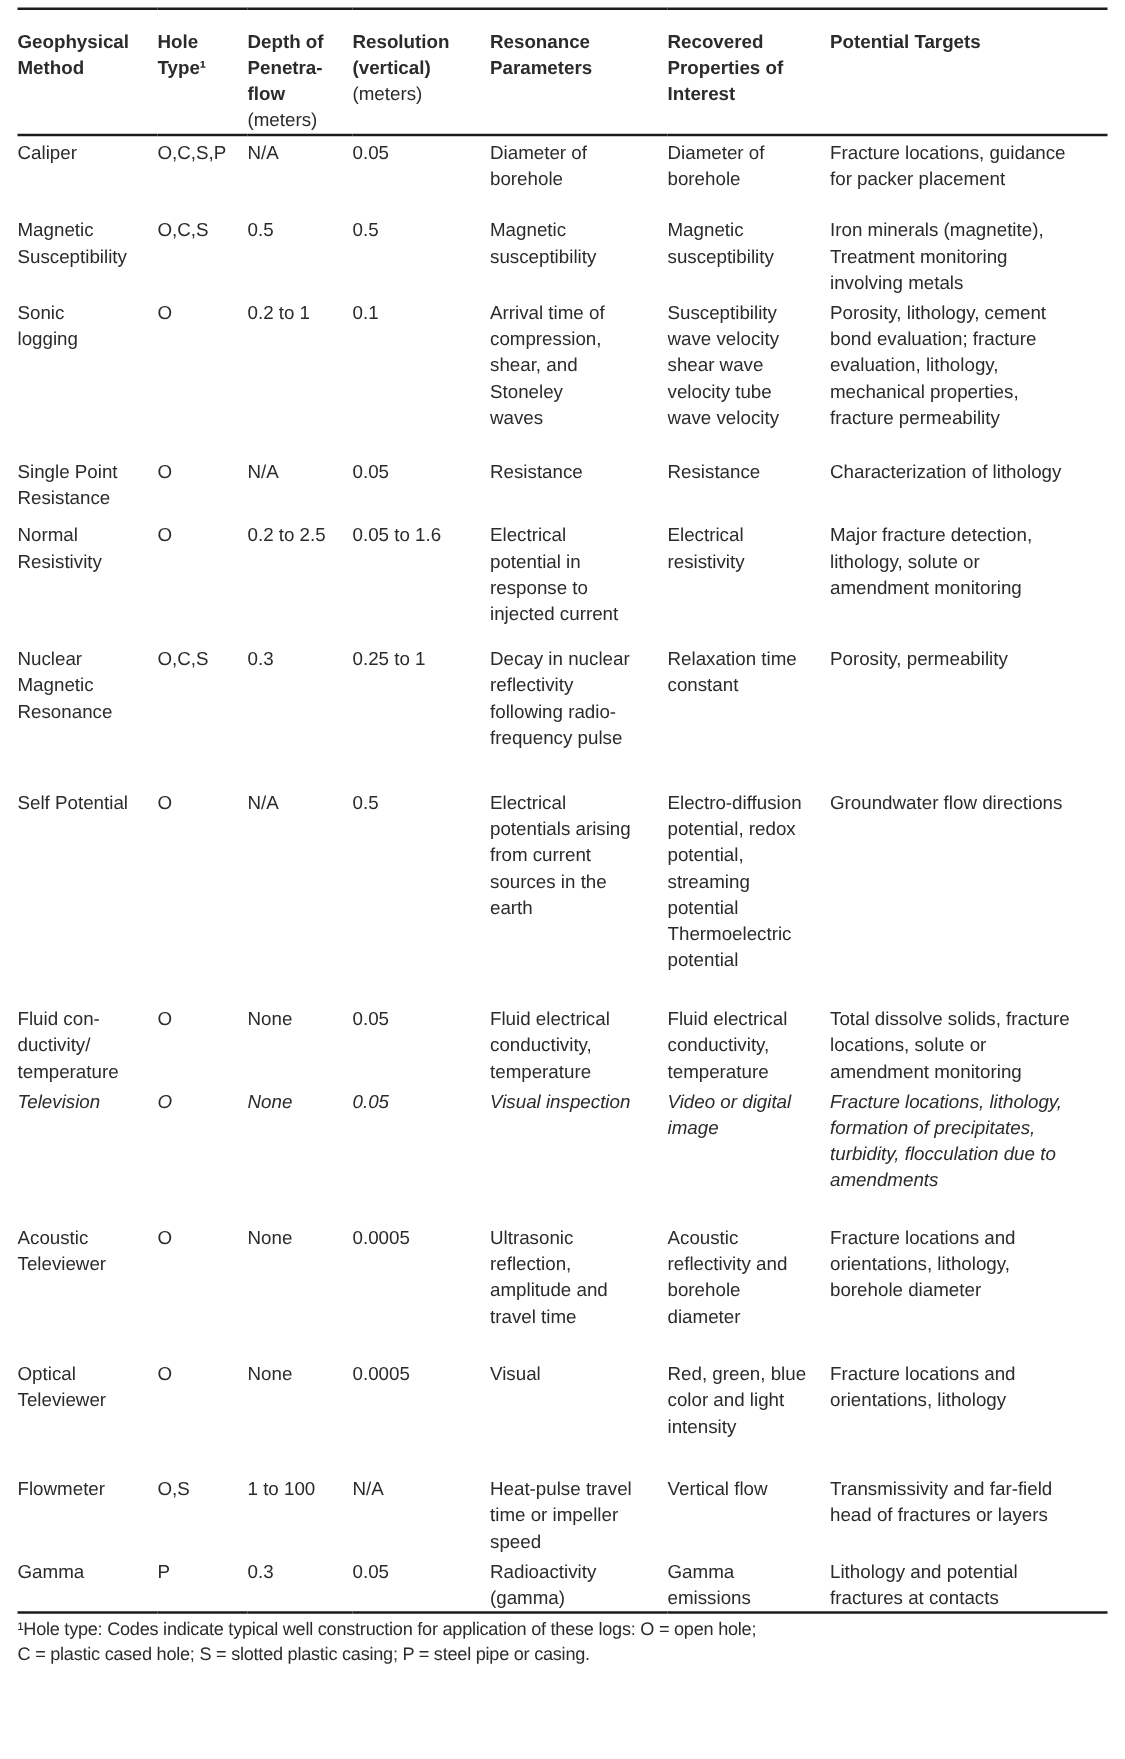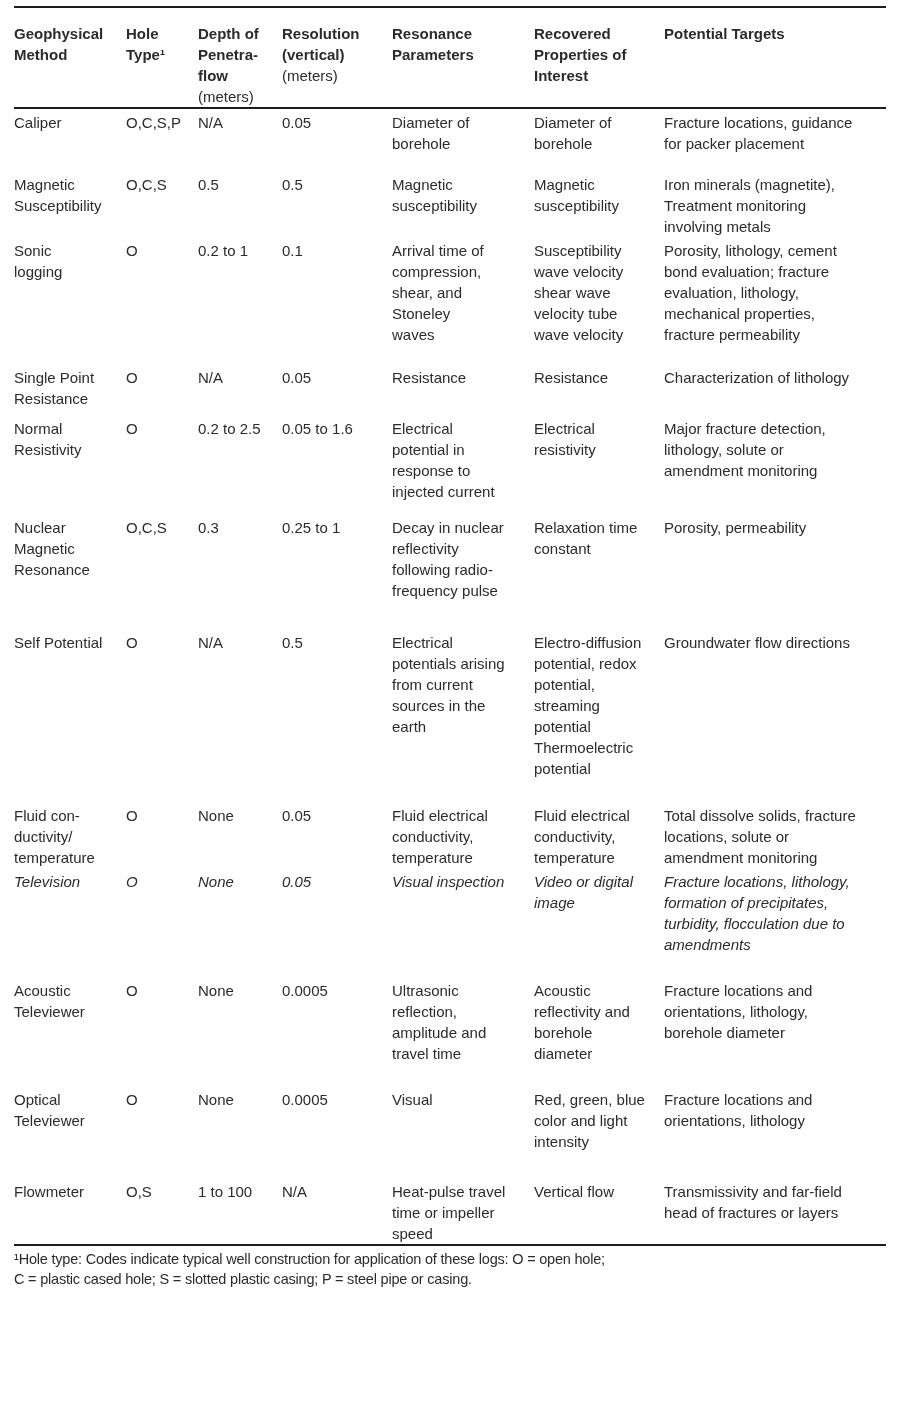--- a/index.html
+++ b/index.html
@@ -247,17 +247,29 @@
           <td>O,S</td>
           <td>1 to 100</td>
           <td>N/A</td>
           <td>Heat-pulse travel
 time or impeller
 speed</td>
           <td>Vertical flow</td>
           <td>Transmissivity and far-field
 head of fractures or layers</td>
         </tr>
+        <tr style="height: 42px;">
+          <td>Gamma</td>
+          <td>P</td>
+          <td>0.3</td>
+          <td>0.05</td>
+          <td>Radioactivity
+(gamma)</td>
+          <td>Gamma
+emissions</td>
+          <td>Lithology and potential
+fractures at contacts</td>
+        </tr>
       </tbody>
   </table>
   <div class="footnote">¹Hole type: Codes indicate typical well construction for application of these logs: O = open hole;
 C = plastic cased hole; S = slotted plastic casing; P = steel pipe or casing.</div>
 </div>
 
 </body></html>

